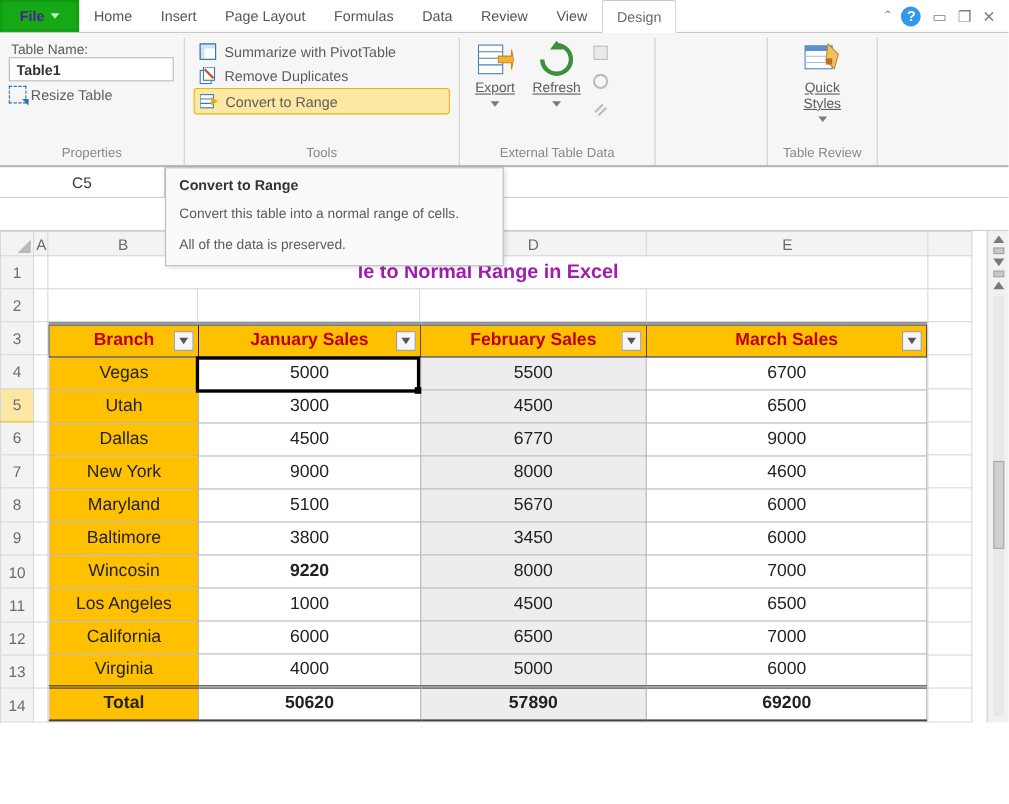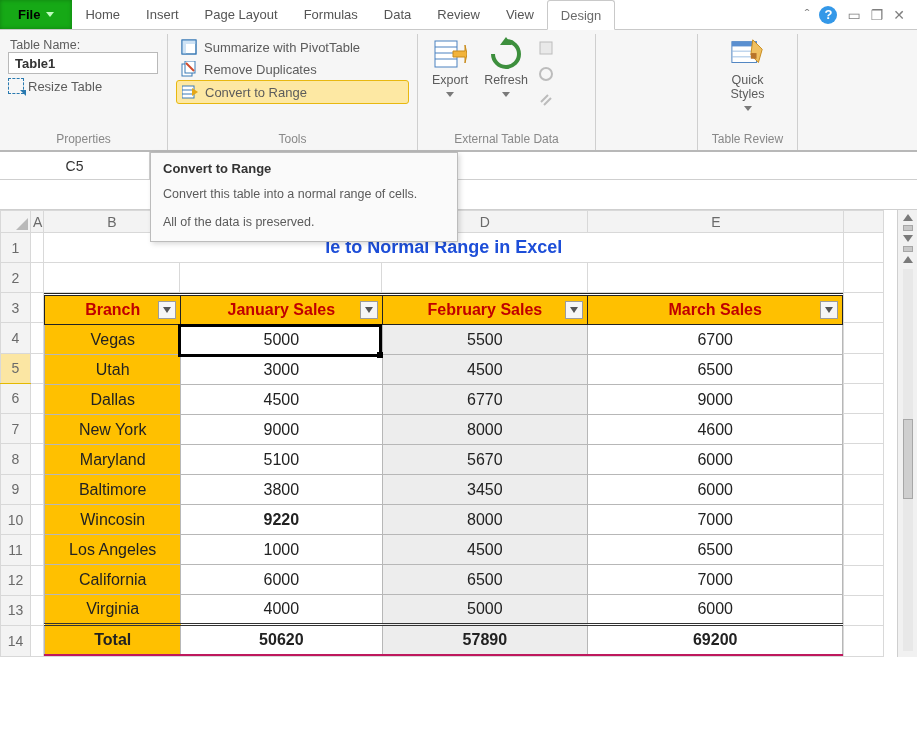--- a/index.html
+++ b/index.html
@@ -15,21 +15,21 @@
 
   
   .tabstrip {
     display: flex;
     align-items: stretch;
     height: 30px;
     border-bottom: 1px solid #c9c9c9;
   }
   .tab-file {
     background: #16a916;
-    color: #000000;
+    color: #4c1d95;
     font-weight: 600;
     box-shadow: inset 0 0 4px rgba(0,0,0,.25);
     padding: 6px 18px 6px 18px;
     display: flex; align-items: center; gap: 6px;
     position: relative;
   }
   .tab-file::after {
     content: "";
     width: 0; height: 0;
     border-left: 4px solid transparent;
@@ -104,21 +104,21 @@
 
   .tool-row { display: flex; align-items: center; gap: 6px; font-size: 13px; padding: 2px 4px; }
   .tool-row.active {
     background: #fde8a3;
     border: 1px solid #e8b810;
     border-radius: 3px;
   }
   .ico16 { width: 18px; height: 18px; display:inline-flex; align-items:center; justify-content:center; }
   .ico-pivot svg, .ico-dup svg, .ico-conv svg { width: 16px; height: 16px; }
 
-  .big-col { display:flex; flex-direction: column; align-items:center; gap:2px; padding: 0 6px; }
+  .big-col { display:flex; flex-direction: column; align-items:center; gap:2px; padding: 0 6px; text-decoration: underline; }
   .big-ico { width: 36px; height: 36px; display:flex; align-items:center; justify-content:center; }
   .big-col .lbl { font-size: 12.5px; text-align:center; line-height: 1.1; }
   .drop-tri::after { content:""; display:block; margin:2px auto 0;width:0;height:0;border-left:4px solid transparent;border-right:4px solid transparent;border-top:5px solid #7a7a7a;}
   .extern-group .group-body { flex-direction: row; align-items: flex-start; gap: 4px; }
   .mini-col { display:flex; flex-direction:column; gap:8px; align-items:center; padding-top:4px; color:#9e9e9e;}
   .mini-ico { width:18px; height:18px; }
 
   .tstyles-group .group-body { flex-direction: row; align-items: flex-start; gap:8px; }
 
   
@@ -181,21 +181,21 @@
     background:#fff;
   }
   .corner { background:#f3f3f3; border:1px solid #d8d8d8; position:relative; }
   .corner::after {
     content:""; position:absolute; right:2px; bottom:2px;
     width:0;height:0;border-left:12px solid transparent;border-bottom:12px solid #b9b9b9;
   }
 
   
   .doc-title {
-    color:#1d4ed8; font-weight:700; font-size:18px;
+    color:#a21caf; font-weight:700; font-size:18px;
     text-align:center; font-family: "Segoe UI", sans-serif;
     white-space: nowrap; overflow: visible;
   }
   .tbl-out { padding:0; }
   .inner-table { width:100%; border-collapse: collapse; padding-left: 14px; }
   .inner-table th.hdr-yellow {
     background:#ffc000;
     border:1px solid #222;
     height: 30px;
     color:#c00000; font-weight:700; font-size:16px;
@@ -206,21 +206,21 @@
     width:18px;height:18px; background:#f6f6f6;border:1px solid #9c9c9c;
     display:inline-flex;align-items:center;justify-content:center;
   }
   .drop-filter::after{content:"";width:0;height:0;border-left:4px solid transparent;border-right:4px solid transparent;border-top:6px solid #555;}
   .inner-table td {
     border:1px solid #b7b7b7; height:30px; text-align:center;
     font-size:16px;
   }
   .inner-table td.branch-cell { background:#ffc000; }
   .inner-table tr.band td.data-cell { background:#ededed; }
-  .inner-table tr.total td { border-top:3px double #333; border-bottom:2px solid #be185d; font-weight:700; }
+  .inner-table tr.total td { border-top:3px double #333; border-bottom:2px solid #404040; font-weight:700; }
   .inner-table tr.total td.branch-cell { background:#ffc000; }
 
   .active-cell-overlay {
     position:absolute;
     border: 3px solid #000;
     pointer-events: none;
     box-sizing: border-box;
   }
   .active-cell-overlay::after{
     content:""; position:absolute; right:-4px; bottom:-4px;

